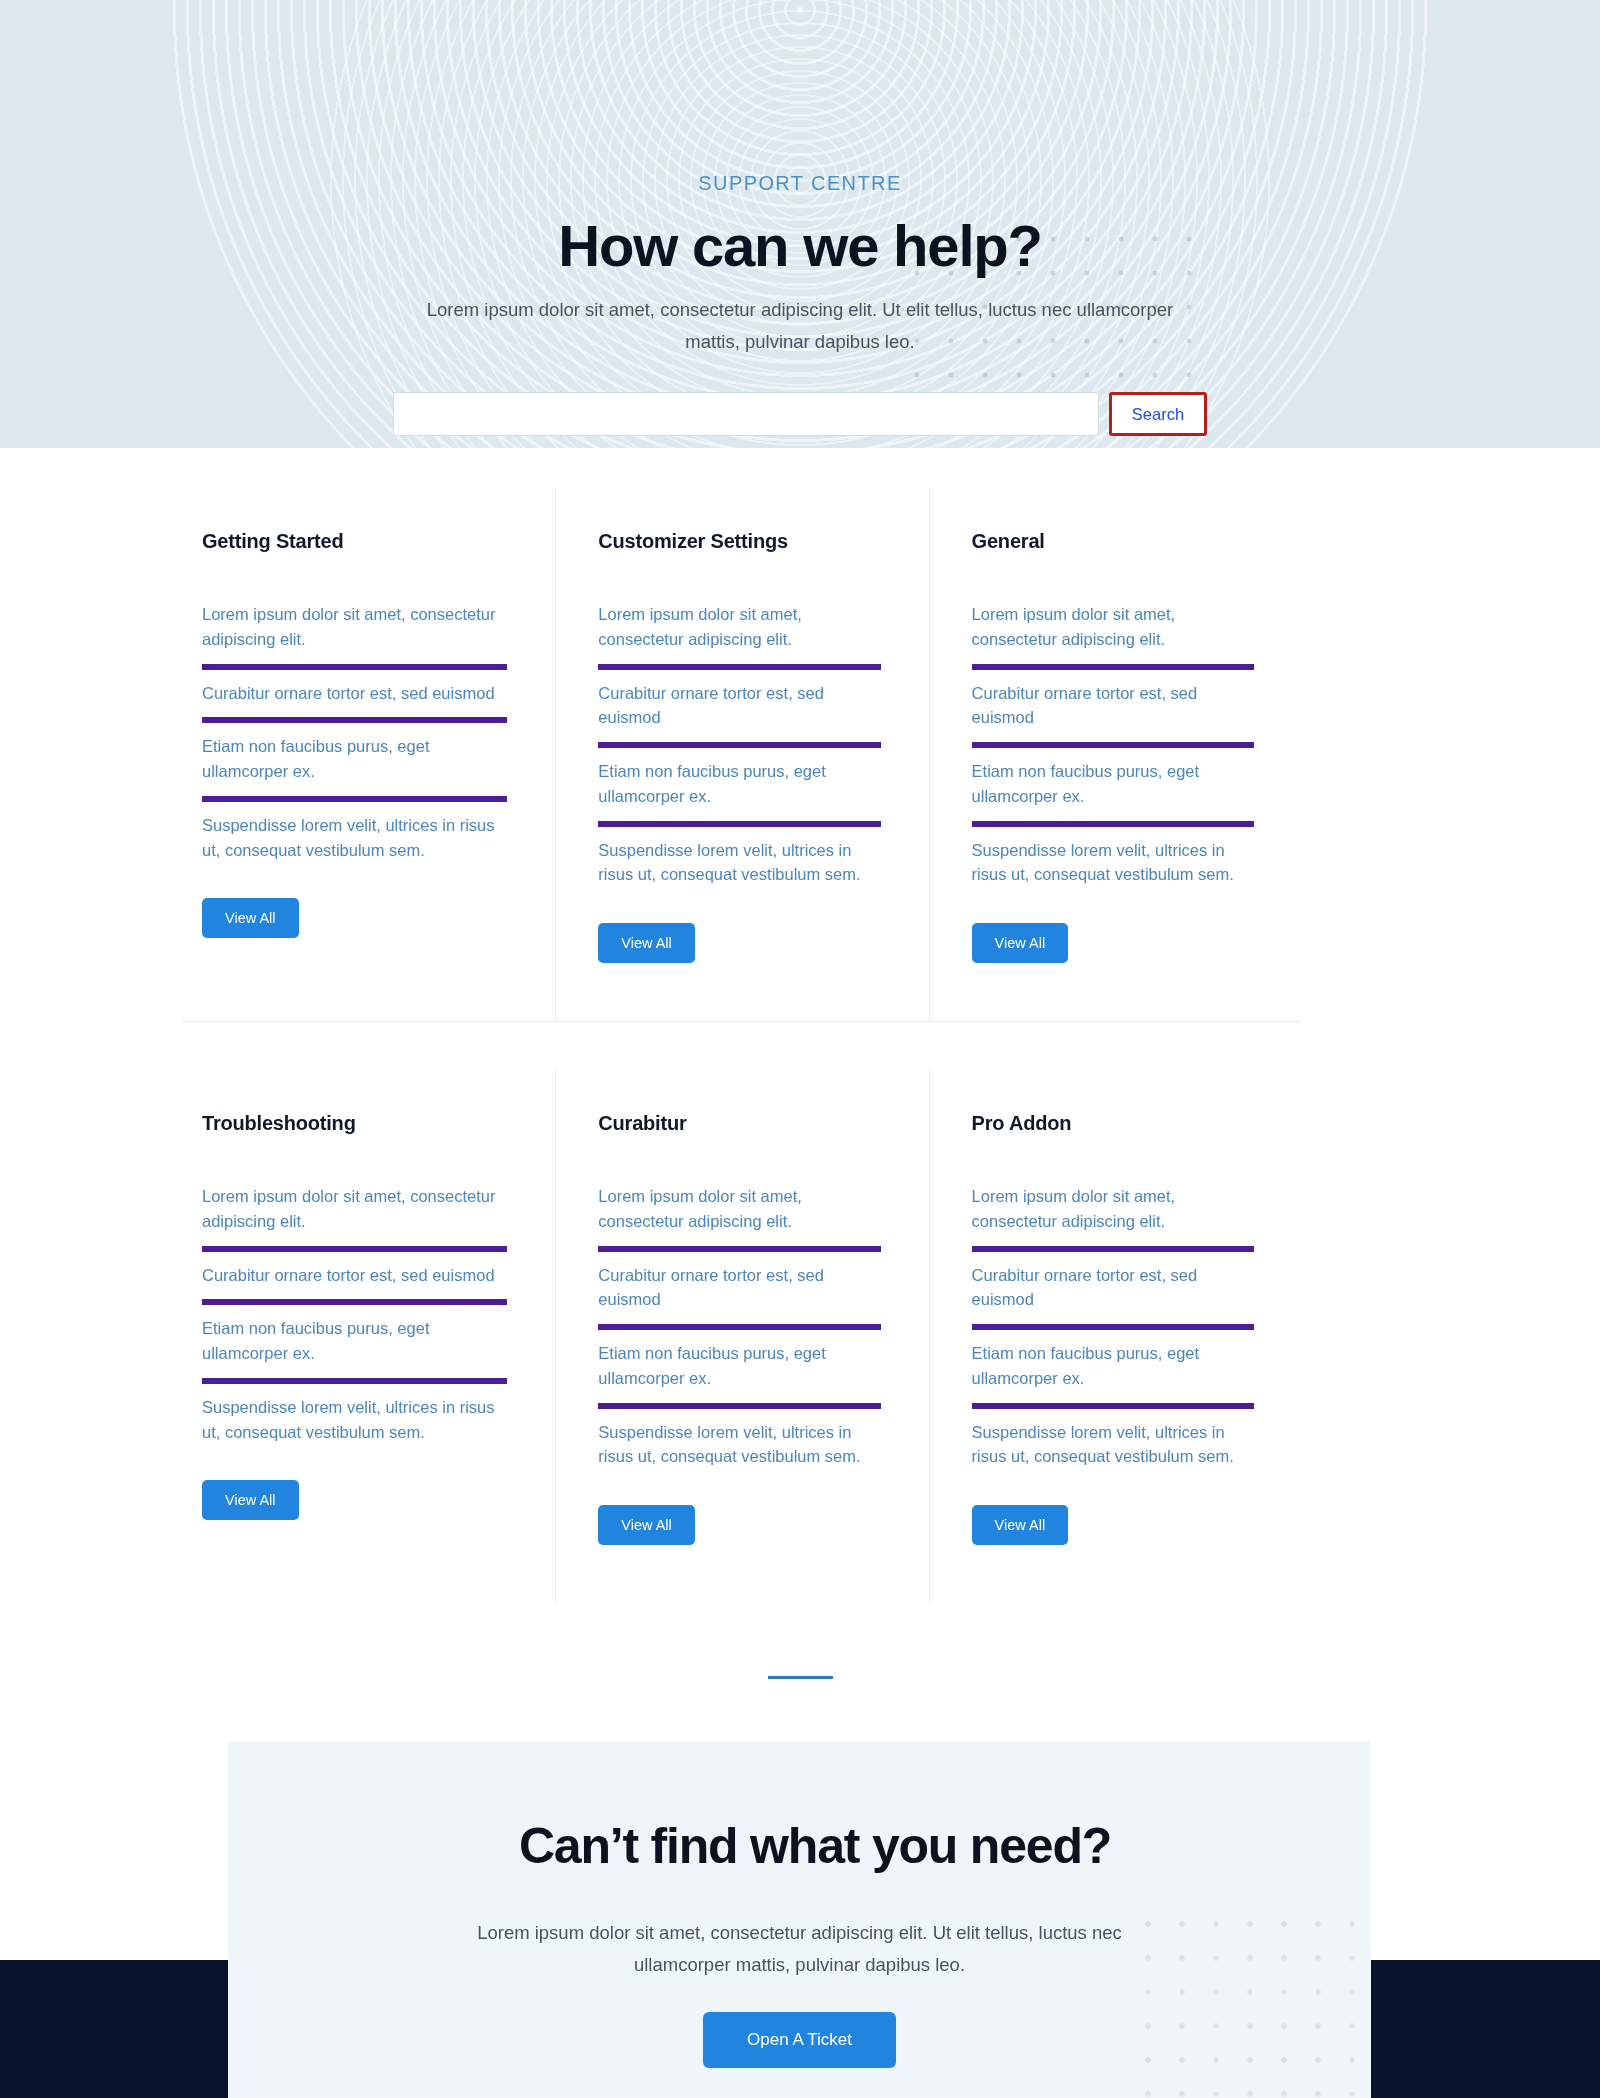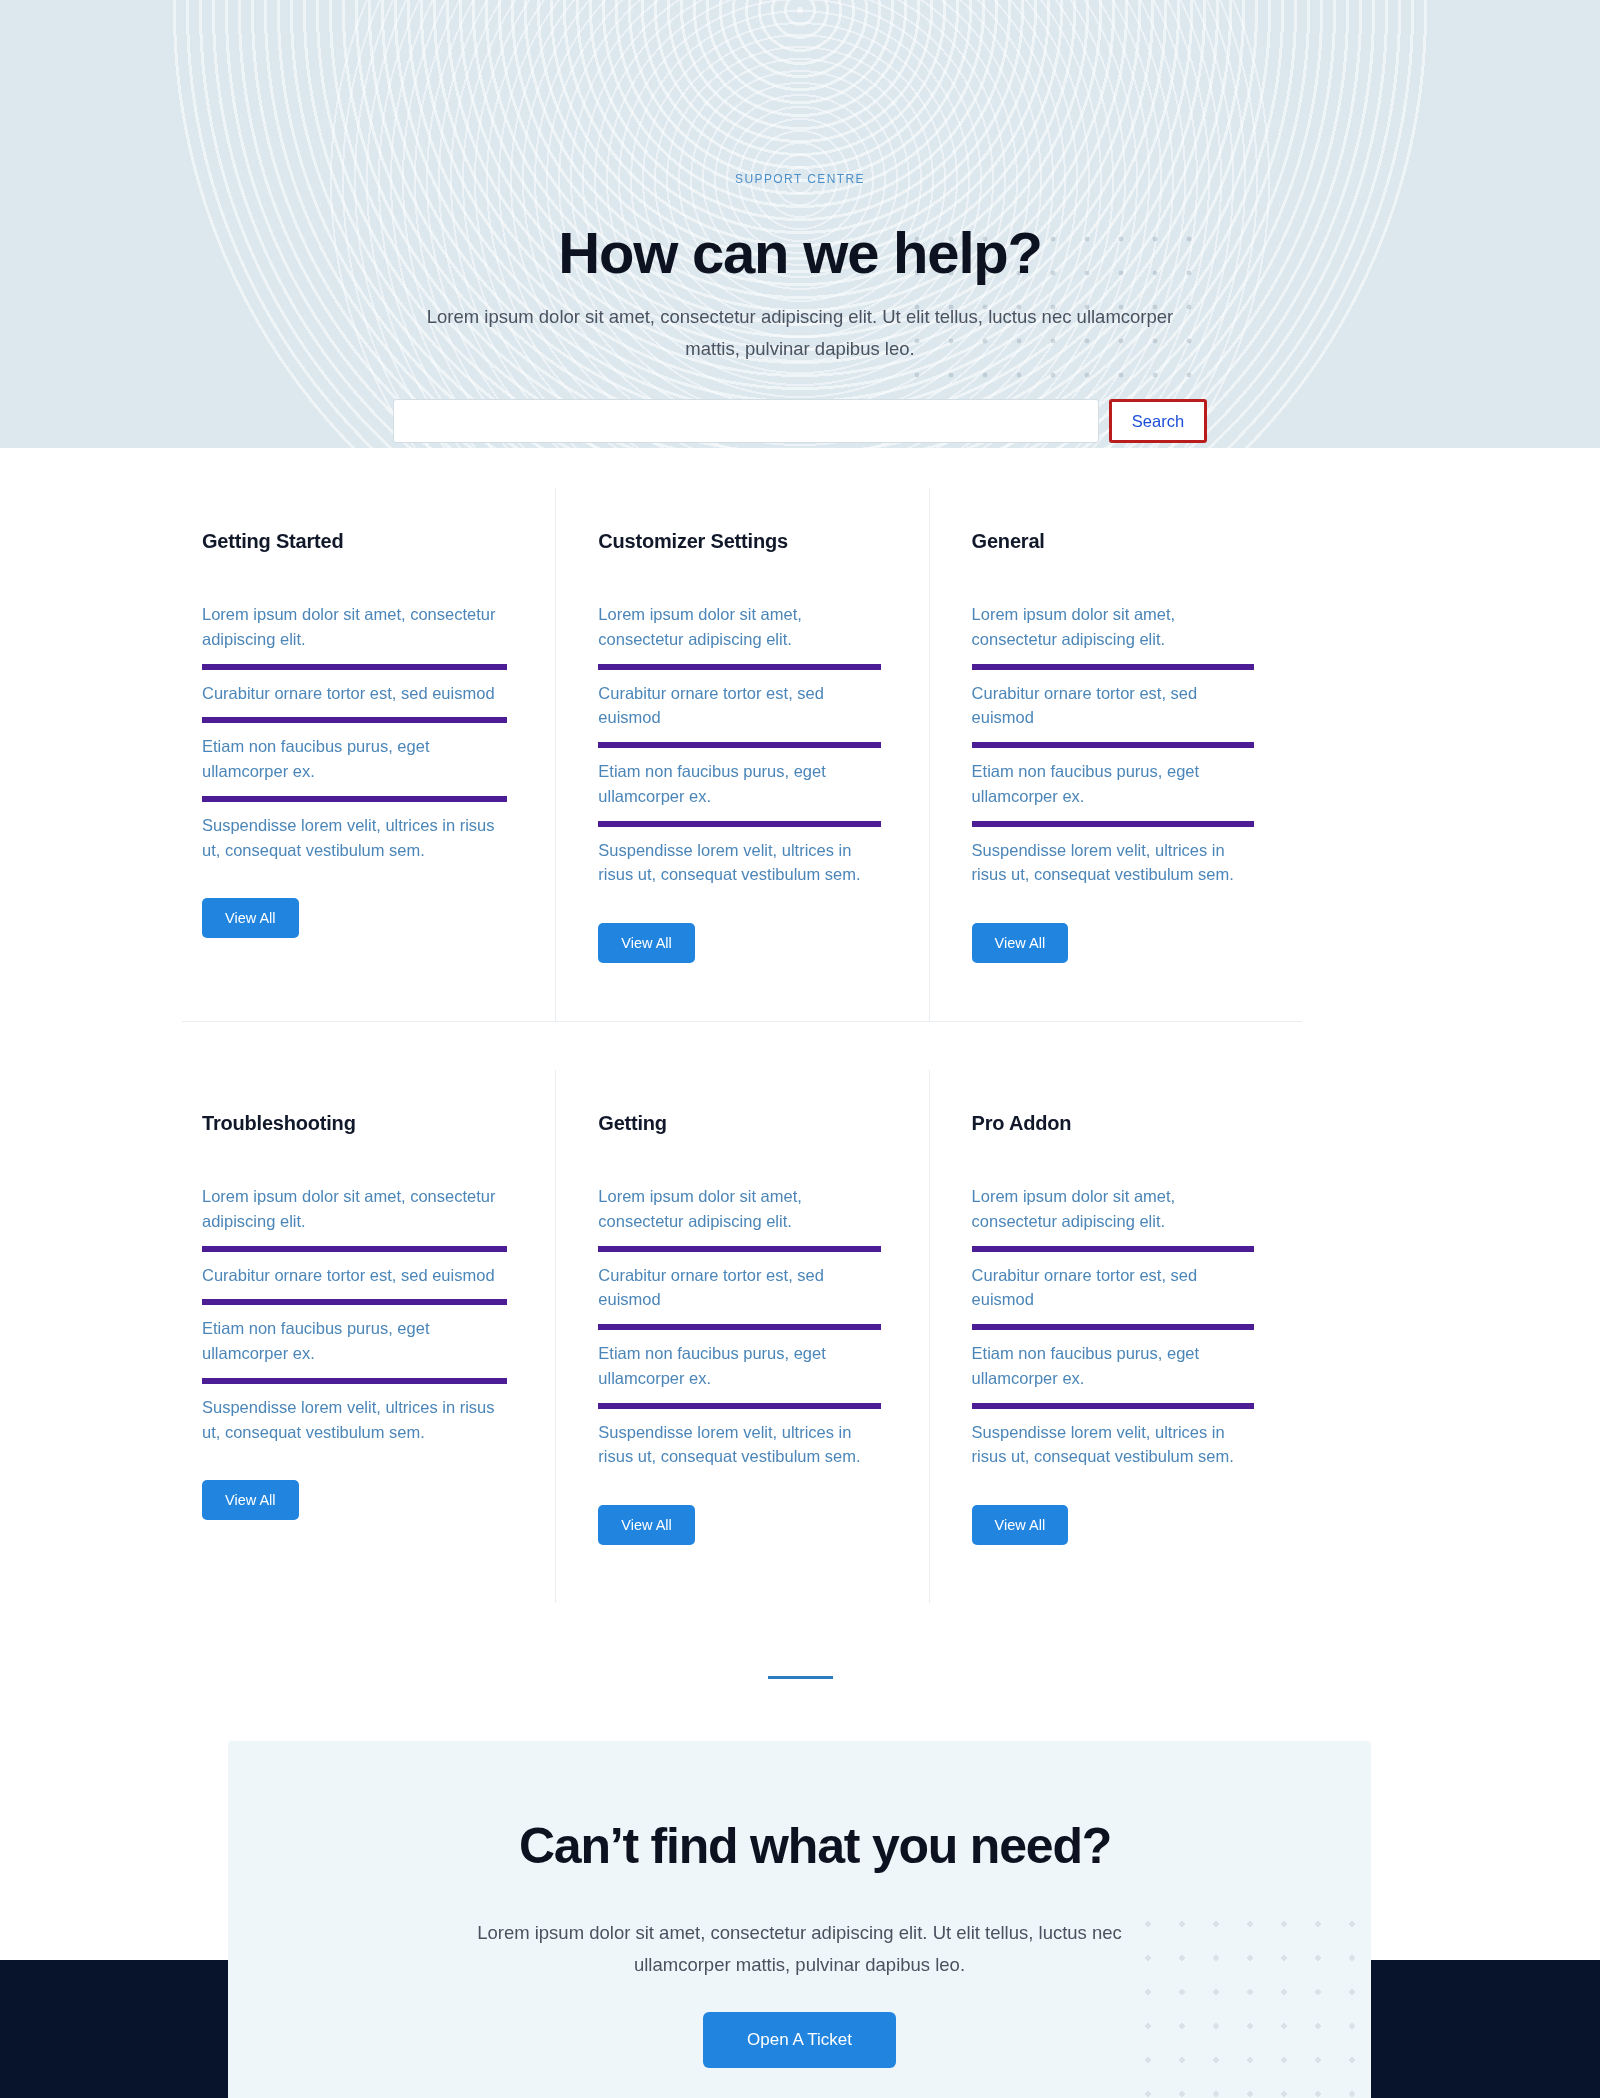--- a/index.html
+++ b/index.html
@@ -66,25 +66,25 @@
     pointer-events: none;
   }
   .hero-inner {
     position: relative;
     z-index: 5;
     width: 1600px;
     text-align: center;
     padding-top: 172px;
   }
   .eyebrow {
-    font-size: 12px;
+    font-size: 20px;
     letter-spacing: 1.4px;
     color: #4c90c9;
     font-weight: 400;
-    margin-bottom: 36px;
+    margin-bottom: 20px;
   }
   .hero-title {
     font-size: 58px;
     font-weight: 700;
     color: #0d1220;
     letter-spacing: -1.2px;
     line-height: 1.08;
     margin-bottom: 16px;
   }
   .hero-sub {
@@ -346,21 +346,21 @@
               <a href="#">Etiam non faucibus purus, eget ullamcorper ex.</a>
             </li>
           <li>
               <a href="#">Suspendisse lorem velit, ultrices in risus ut, consequat vestibulum sem.</a>
             </li>
         </ul>
         <button class="view-all">View All</button>
       </div>
 
       <div class="col">
-        <h2 class="col-title">Getting</h2>
+        <h2 class="col-title">Curabitur</h2>
         <ul class="col-list">
           <li>
               <a href="#">Lorem ipsum dolor sit amet, consectetur adipiscing elit.</a>
             </li>
           <li>
               <a href="#">Curabitur ornare tortor est, sed euismod</a>
             </li>
           <li>
               <a href="#">Etiam non faucibus purus, eget ullamcorper ex.</a>
             </li>

